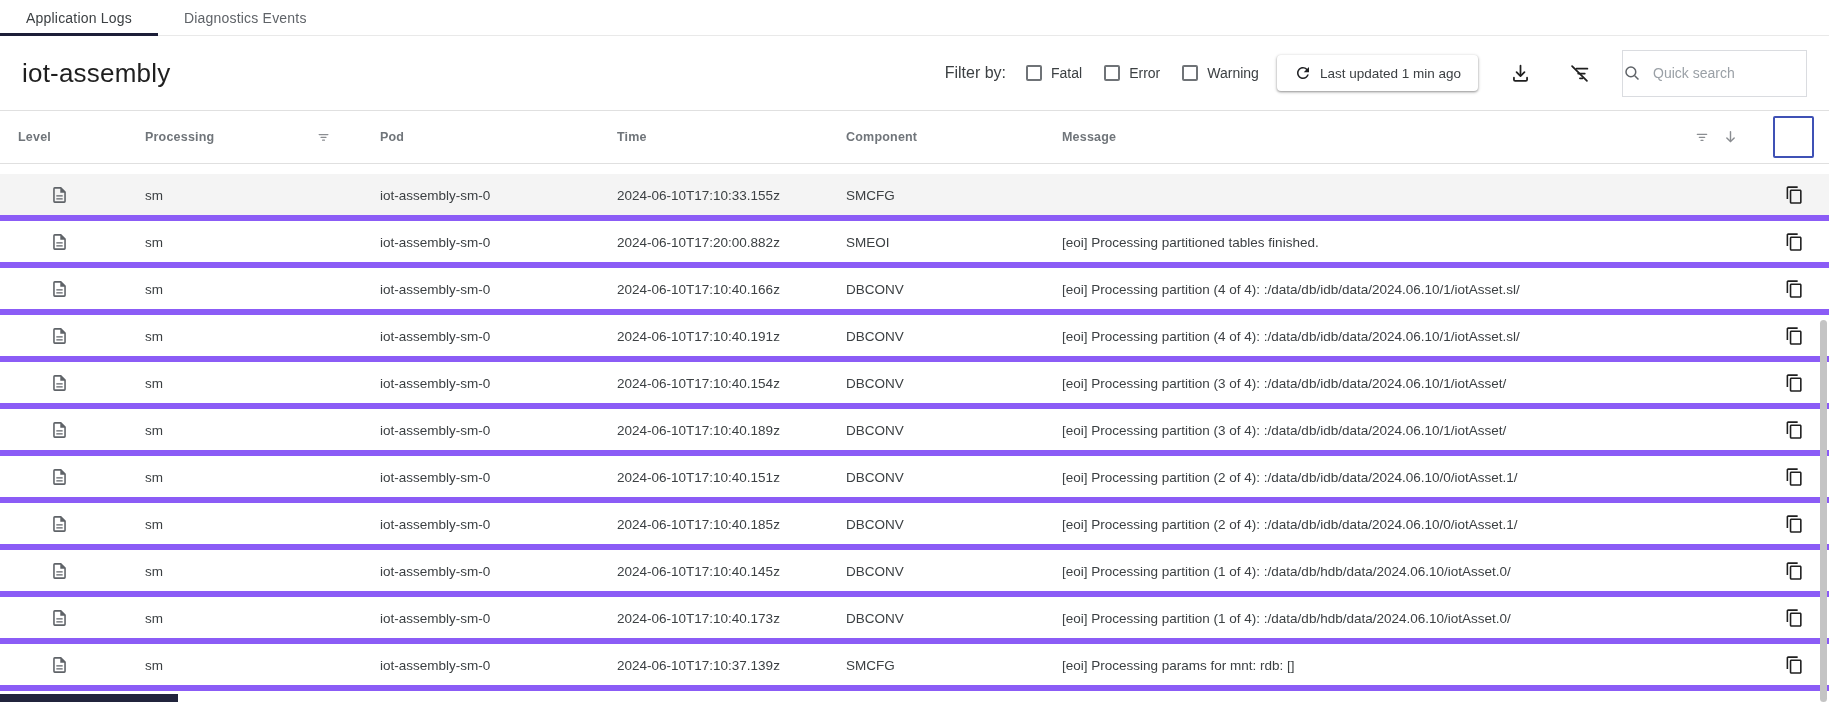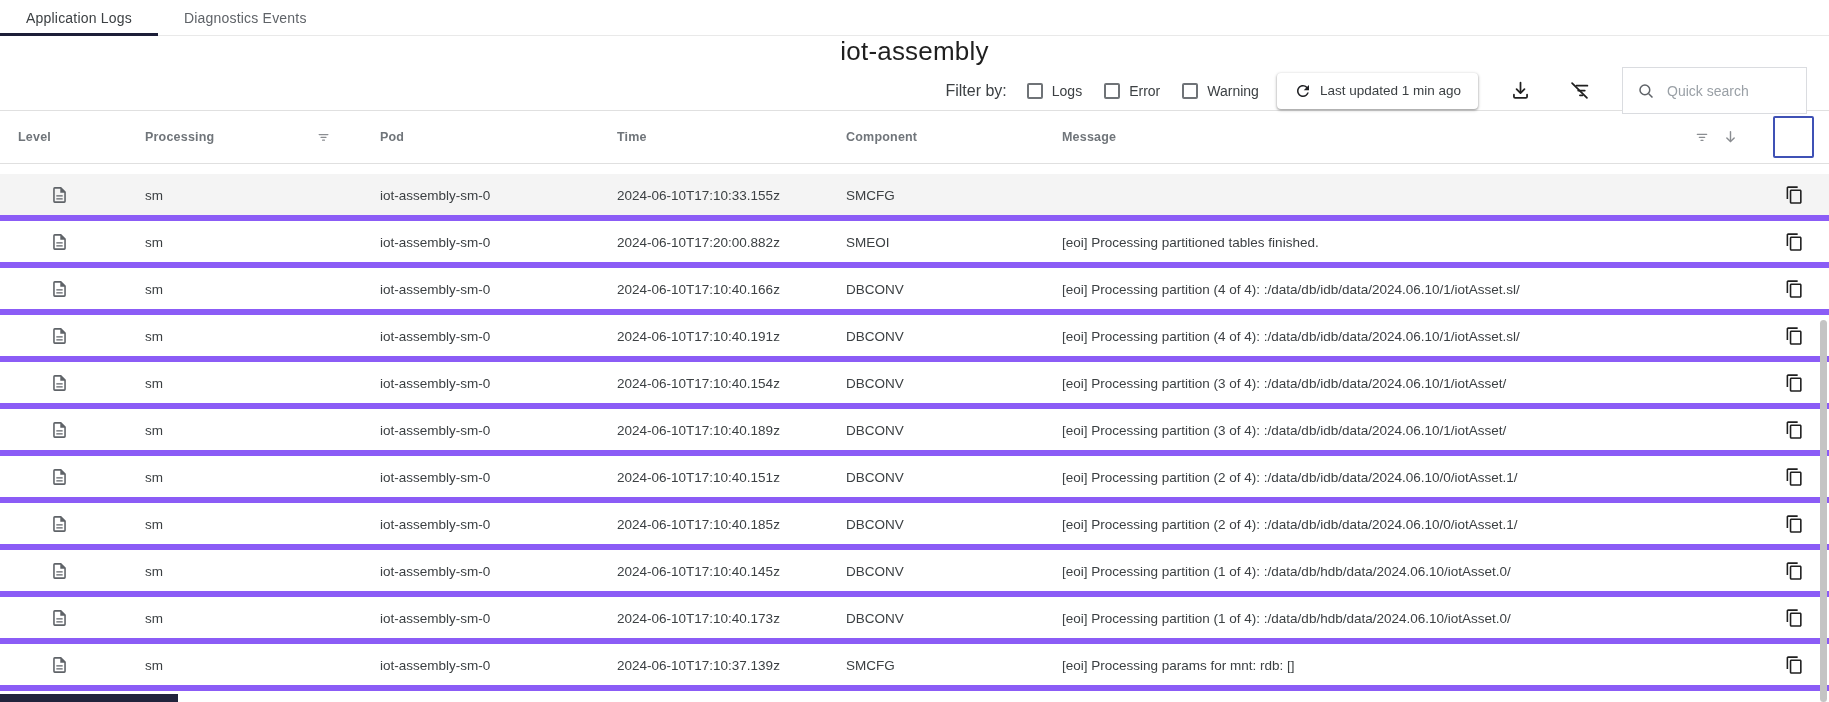--- a/index.html
+++ b/index.html
@@ -18,21 +18,21 @@
   }
   .tab.active { color:#3c4043; }
   .tab.active::after {
     content:""; position:absolute; left:0; right:0; bottom:-1px; height:3px;
     background:#1c1e38;
   }
 
   
   .toolbar {
     height:75px; border-bottom:1px solid #e0e0e0;
-    display:flex; align-items:center; padding:0 22px;flex-direction:column;
+    display:flex; align-items:center; padding:0 22px;
   }
   .page-title { font-size:26px; font-weight:400; color:#1f1f1f; letter-spacing:.2px; }
   .toolbar-right { margin-left:auto; display:flex; align-items:center; }
   .filter-by { font-size:16px; color:#3c4043; margin-right:20px; }
   .filter-item { display:flex; align-items:center; margin-right:22px; cursor:pointer; }
   .checkbox {
     width:16px; height:16px; border:2px solid #6f7377; border-radius:2px;
     background:#fff; margin-right:9px; flex:0 0 auto;
   }
   .filter-item span.lbl { font-size:14px; color:#3c4043; }
@@ -44,21 +44,21 @@
     font-family:inherit;
   }
   .icon-btn {
     background:none; border:none; cursor:pointer; padding:4px; display:flex;
     align-items:center; justify-content:center;
   }
   .icon-btn.download { margin-right:30px; }
   .icon-btn.filteroff { margin-right:28px; }
   .search-box {
     width:185px; height:47px; border:1px solid #dadce0; background:#fff;
-    display:flex; align-items:center; padding-left:14px; gap:12px;
+    display:flex; align-items:center; gap:12px;
   }
   .search-box input {
     border:none; outline:none; font-size:14px; color:#3c4043; width:120px;
     font-family:inherit; background:transparent;
   }
   .search-box input::placeholder { color:#9aa0a6; }
 
   
   .thead { position:relative; height:53px; border-bottom:1px solid #e0e0e0; }
   .th {
@@ -120,21 +120,21 @@
   </div>
 
   <div class="toolbar">
     <div class="page-title">iot-assembly</div>
 
     <div class="toolbar-right">
       <span class="filter-by">Filter by:</span>
 
       <label class="filter-item">
         <span class="checkbox"></span>
-        <span class="lbl">Logs</span>
+        <span class="lbl">Fatal</span>
       </label>
       <label class="filter-item">
         <span class="checkbox"></span>
         <span class="lbl">Error</span>
       </label>
       <label class="filter-item" style="margin-right:18px;justify-content:space-between;">
         <span class="checkbox"></span>
         <span class="lbl">Warning</span>
       </label>
 

